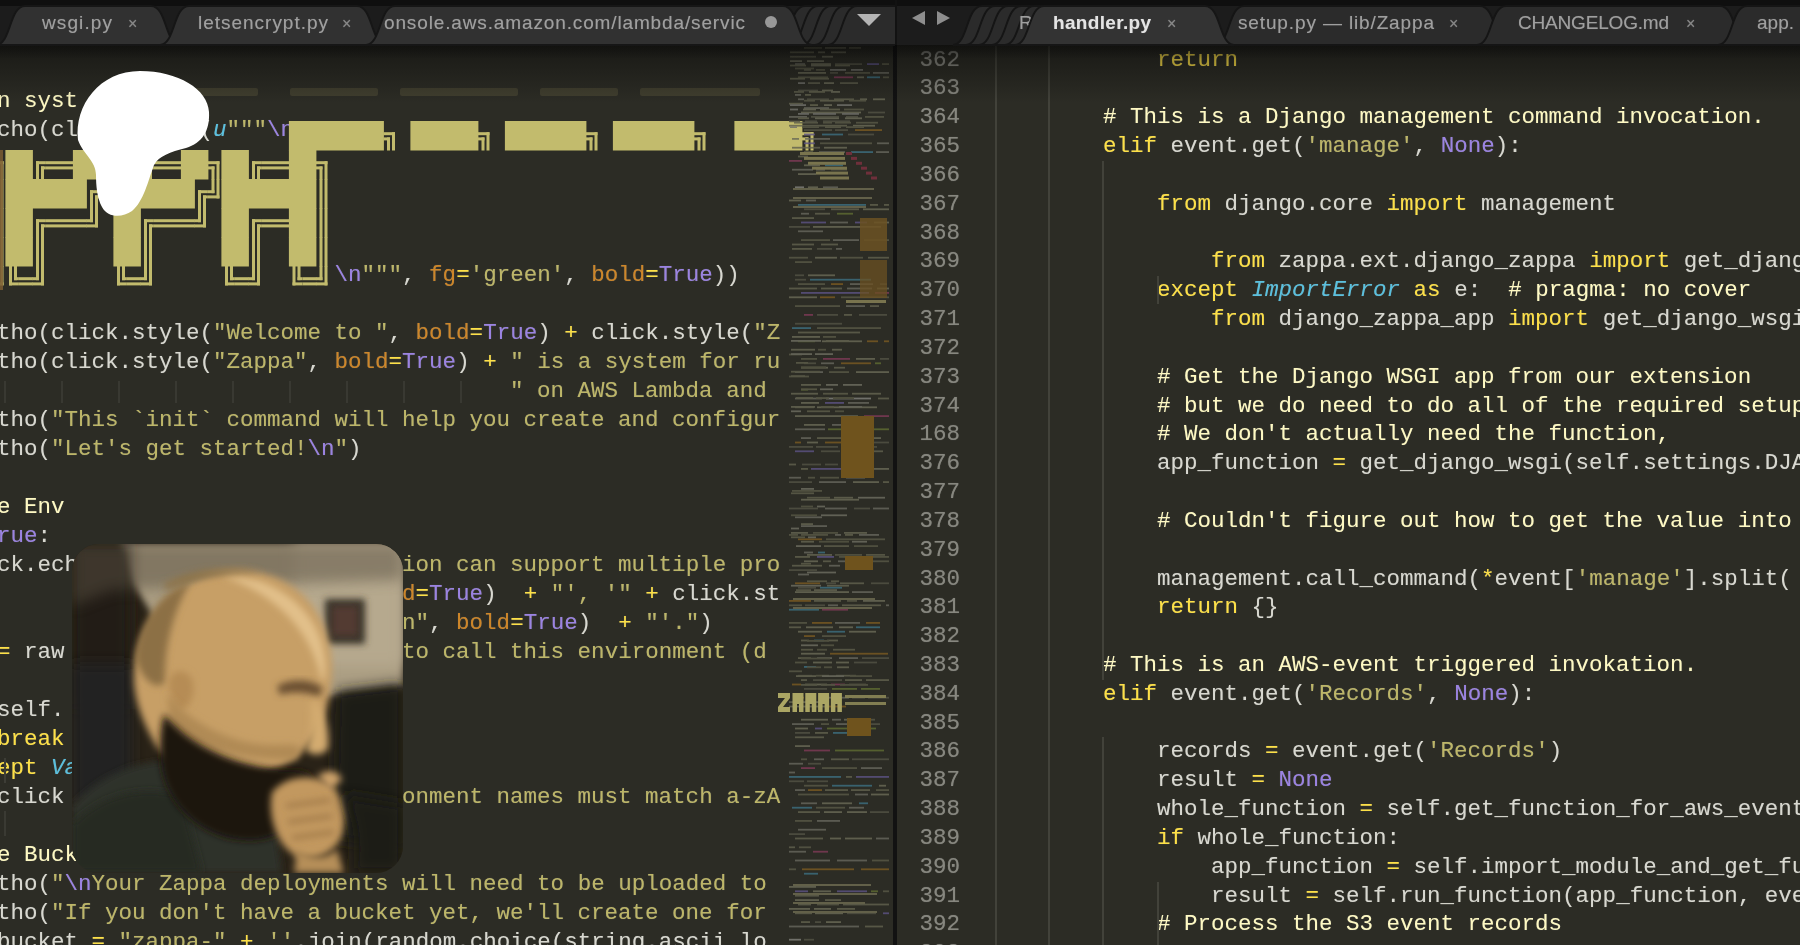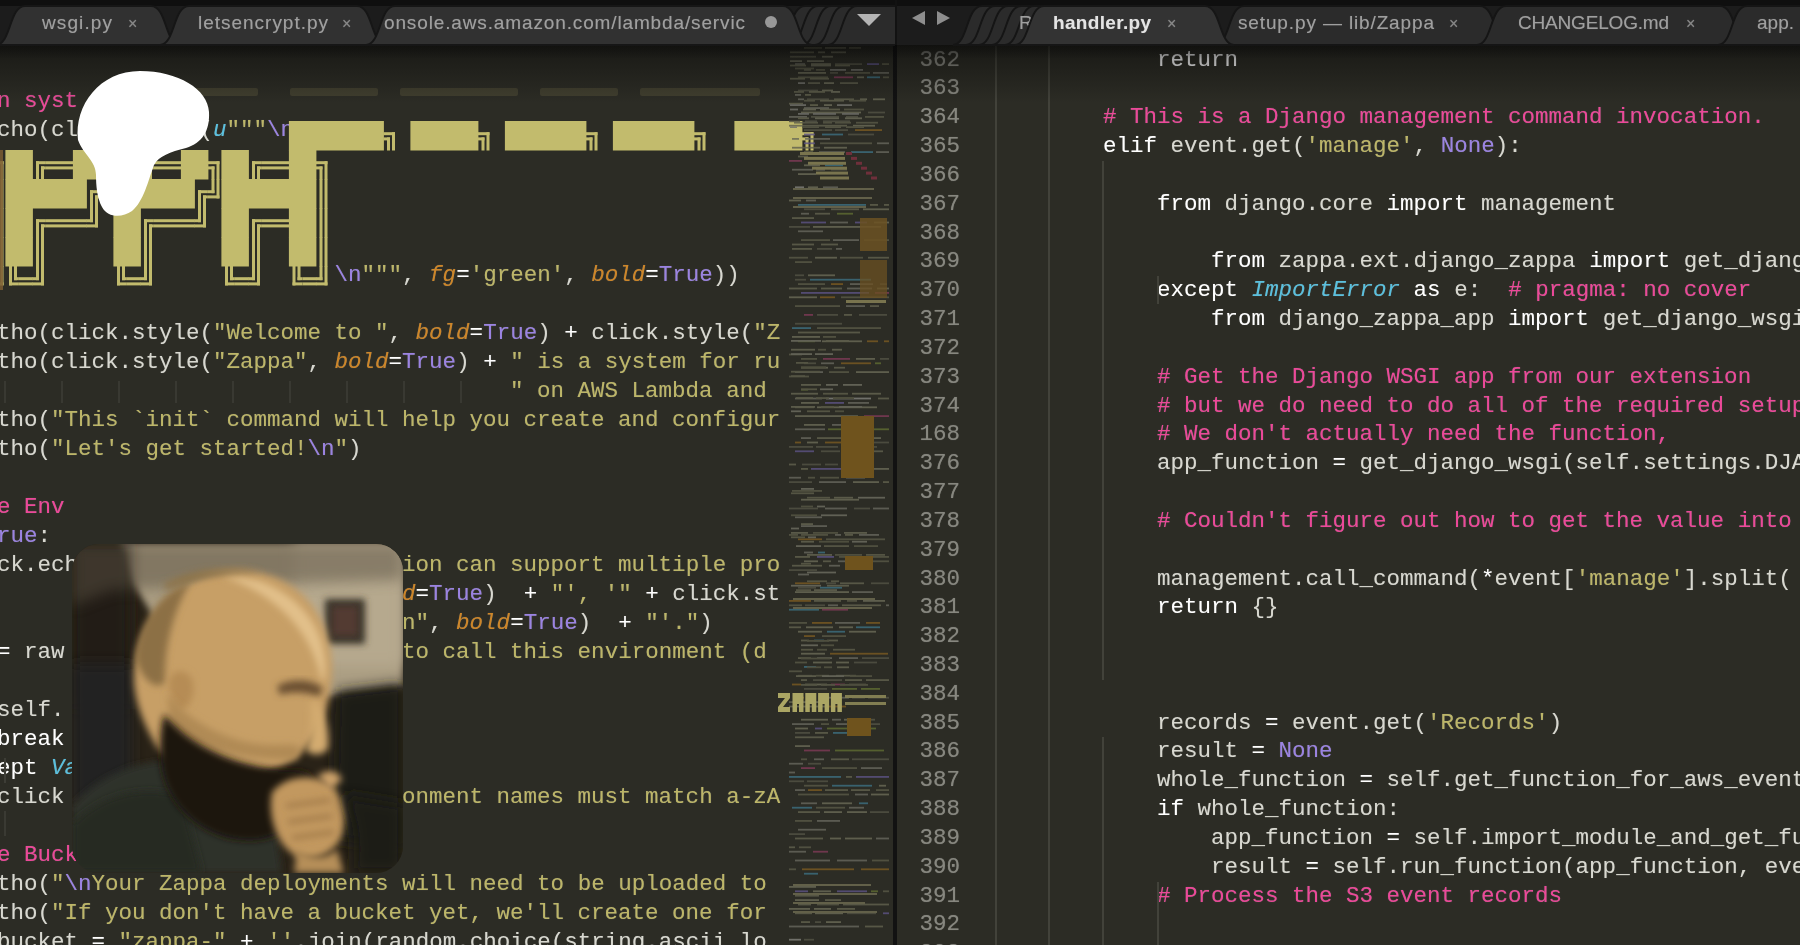--- a/index.html
+++ b/index.html
@@ -1,21 +1,21 @@
 <!DOCTYPE html>
 <html><head><meta charset="utf-8"><style>
 *{margin:0;padding:0;box-sizing:border-box}
 body{width:1800px;height:945px;overflow:hidden;position:relative;background:#2c2c25;font-family:"Liberation Mono",monospace;text-shadow:0 0 1px rgba(255,255,255,0.28)}
 .ln{height:29.0px;line-height:29.0px;white-space:pre}
 .codeL{position:absolute;left:-3px;top:57.5px;font-size:22.5px;color:#d8d8d0;width:790px;overflow:hidden}
 .codeR .ln,.gut .ln{height:28.84px;line-height:28.84px}
 .codeR{position:absolute;left:98px;top:45.6px;font-size:22.5px;color:#d8d8d0;width:720px}
 .gut{position:absolute;left:0;top:45.6px;width:63px;text-align:right;font-size:22.5px;color:#87877f}
-.w{color:#d8d8d0} .s{color:#bdb668} .c{color:#ec4899} .p{color:#ffffff} .u{color:#9b83e2}
-.oi{color:#ce8628;font-style:italic} .yi{color:#5ac0de;font-style:italic}
+.w{color:#d8d8d0} .s{color:#bdb668} .c{color:#fef9c3} .p{color:#fde047} .u{color:#9b83e2}
+.oi{color:#ce8628;} .yi{color:#5ac0de;font-style:italic}
 .tabt{font:19px "Liberation Sans",sans-serif;fill:#9f9f9f}
 .tabta{font:bold 19px "Liberation Sans",sans-serif;fill:#e4e4e4}
 .tabx{font:16px "Liberation Sans",sans-serif;fill:#888888}
 </style></head><body>
 <div style="position:absolute;left:0;top:0;width:895px;height:945px;overflow:hidden">
   <div class="codeL">
 <div class="ln">&nbsp;</div>
 <div class="ln"><span class="c">n&nbsp;syst</span></div>
 <div class="ln"><span class="w">cho(click.style(</span><span class="yi">u</span><span class="s">"""</span><span class="u">\n</span></div>
 <div class="ln">&nbsp;</div>
@@ -927,21 +927,22 @@
 <div class="ln"><span class="w">&nbsp;&nbsp;&nbsp;&nbsp;&nbsp;&nbsp;&nbsp;&nbsp;&nbsp;&nbsp;&nbsp;&nbsp;</span><span class="c">#&nbsp;Get&nbsp;the&nbsp;Django&nbsp;WSGI&nbsp;app&nbsp;from&nbsp;our&nbsp;extension</span></div>
 <div class="ln"><span class="w">&nbsp;&nbsp;&nbsp;&nbsp;&nbsp;&nbsp;&nbsp;&nbsp;&nbsp;&nbsp;&nbsp;&nbsp;</span><span class="c">#&nbsp;but&nbsp;we&nbsp;do&nbsp;need&nbsp;to&nbsp;do&nbsp;all&nbsp;of&nbsp;the&nbsp;required&nbsp;setup</span></div>
 <div class="ln"><span class="w">&nbsp;&nbsp;&nbsp;&nbsp;&nbsp;&nbsp;&nbsp;&nbsp;&nbsp;&nbsp;&nbsp;&nbsp;</span><span class="c">#&nbsp;We&nbsp;don't&nbsp;actually&nbsp;need&nbsp;the&nbsp;function,</span></div>
 <div class="ln"><span class="w">&nbsp;&nbsp;&nbsp;&nbsp;&nbsp;&nbsp;&nbsp;&nbsp;&nbsp;&nbsp;&nbsp;&nbsp;</span><span class="w">app_function&nbsp;</span><span class="p">=</span><span class="w">&nbsp;get_django_wsgi(self.settings.DJANGO</span></div>
 <div class="ln">&nbsp;</div>
 <div class="ln"><span class="w">&nbsp;&nbsp;&nbsp;&nbsp;&nbsp;&nbsp;&nbsp;&nbsp;&nbsp;&nbsp;&nbsp;&nbsp;</span><span class="c">#&nbsp;Couldn't&nbsp;figure&nbsp;out&nbsp;how&nbsp;to&nbsp;get&nbsp;the&nbsp;value&nbsp;into&nbsp;the</span></div>
 <div class="ln"><span class="w">&nbsp;&nbsp;&nbsp;&nbsp;&nbsp;&nbsp;&nbsp;&nbsp;&nbsp;&nbsp;&nbsp;&nbsp;</span></div>
 <div class="ln"><span class="w">&nbsp;&nbsp;&nbsp;&nbsp;&nbsp;&nbsp;&nbsp;&nbsp;&nbsp;&nbsp;&nbsp;&nbsp;</span><span class="w">management.call_command(</span><span class="p">*</span><span class="w">event[</span><span class="s">'manage'</span><span class="w">].split(</span></div>
 <div class="ln"><span class="w">&nbsp;&nbsp;&nbsp;&nbsp;&nbsp;&nbsp;&nbsp;&nbsp;&nbsp;&nbsp;&nbsp;&nbsp;</span><span class="p">return</span><span class="w">&nbsp;{}</span></div>
 <div class="ln">&nbsp;</div>
-<div class="ln"><span class="w">&nbsp;&nbsp;&nbsp;&nbsp;&nbsp;&nbsp;&nbsp;&nbsp;</span></div>
+<div class="ln"><span class="w">&nbsp;&nbsp;&nbsp;&nbsp;&nbsp;&nbsp;&nbsp;&nbsp;</span><span class="c">#&nbsp;This&nbsp;is&nbsp;an&nbsp;AWS-event&nbsp;triggered&nbsp;invokation.</span></div>
+<div class="ln"><span class="w">&nbsp;&nbsp;&nbsp;&nbsp;&nbsp;&nbsp;&nbsp;&nbsp;</span><span class="p">elif</span><span class="w">&nbsp;event.get(</span><span class="s">'Records'</span><span class="w">,&nbsp;</span><span class="u">None</span><span class="w">):</span></div>
 <div class="ln">&nbsp;</div>
 <div class="ln"><span class="w">&nbsp;&nbsp;&nbsp;&nbsp;&nbsp;&nbsp;&nbsp;&nbsp;&nbsp;&nbsp;&nbsp;&nbsp;</span><span class="w">records&nbsp;</span><span class="p">=</span><span class="w">&nbsp;event.get(</span><span class="s">'Records'</span><span class="w">)</span></div>
 <div class="ln"><span class="w">&nbsp;&nbsp;&nbsp;&nbsp;&nbsp;&nbsp;&nbsp;&nbsp;&nbsp;&nbsp;&nbsp;&nbsp;</span><span class="w">result&nbsp;</span><span class="p">=</span><span class="u">&nbsp;None</span></div>
 <div class="ln"><span class="w">&nbsp;&nbsp;&nbsp;&nbsp;&nbsp;&nbsp;&nbsp;&nbsp;&nbsp;&nbsp;&nbsp;&nbsp;</span><span class="w">whole_function&nbsp;</span><span class="p">=</span><span class="w">&nbsp;self.get_function_for_aws_event</span></div>
 <div class="ln"><span class="w">&nbsp;&nbsp;&nbsp;&nbsp;&nbsp;&nbsp;&nbsp;&nbsp;&nbsp;&nbsp;&nbsp;&nbsp;</span><span class="p">if</span><span class="w">&nbsp;whole_function:</span></div>
 <div class="ln"><span class="w">&nbsp;&nbsp;&nbsp;&nbsp;&nbsp;&nbsp;&nbsp;&nbsp;&nbsp;&nbsp;&nbsp;&nbsp;&nbsp;&nbsp;&nbsp;&nbsp;</span><span class="w">app_function&nbsp;</span><span class="p">=</span><span class="w">&nbsp;self.import_module_and_get_funct</span></div>
 <div class="ln"><span class="w">&nbsp;&nbsp;&nbsp;&nbsp;&nbsp;&nbsp;&nbsp;&nbsp;&nbsp;&nbsp;&nbsp;&nbsp;&nbsp;&nbsp;&nbsp;&nbsp;</span><span class="w">result&nbsp;</span><span class="p">=</span><span class="w">&nbsp;self.run_function(app_function,&nbsp;eve</span></div>
 <div class="ln"><span class="w">&nbsp;&nbsp;&nbsp;&nbsp;&nbsp;&nbsp;&nbsp;&nbsp;&nbsp;&nbsp;&nbsp;&nbsp;</span><span class="c">#&nbsp;Process&nbsp;the&nbsp;S3&nbsp;event&nbsp;records</span></div>
   </div>
 </div>

